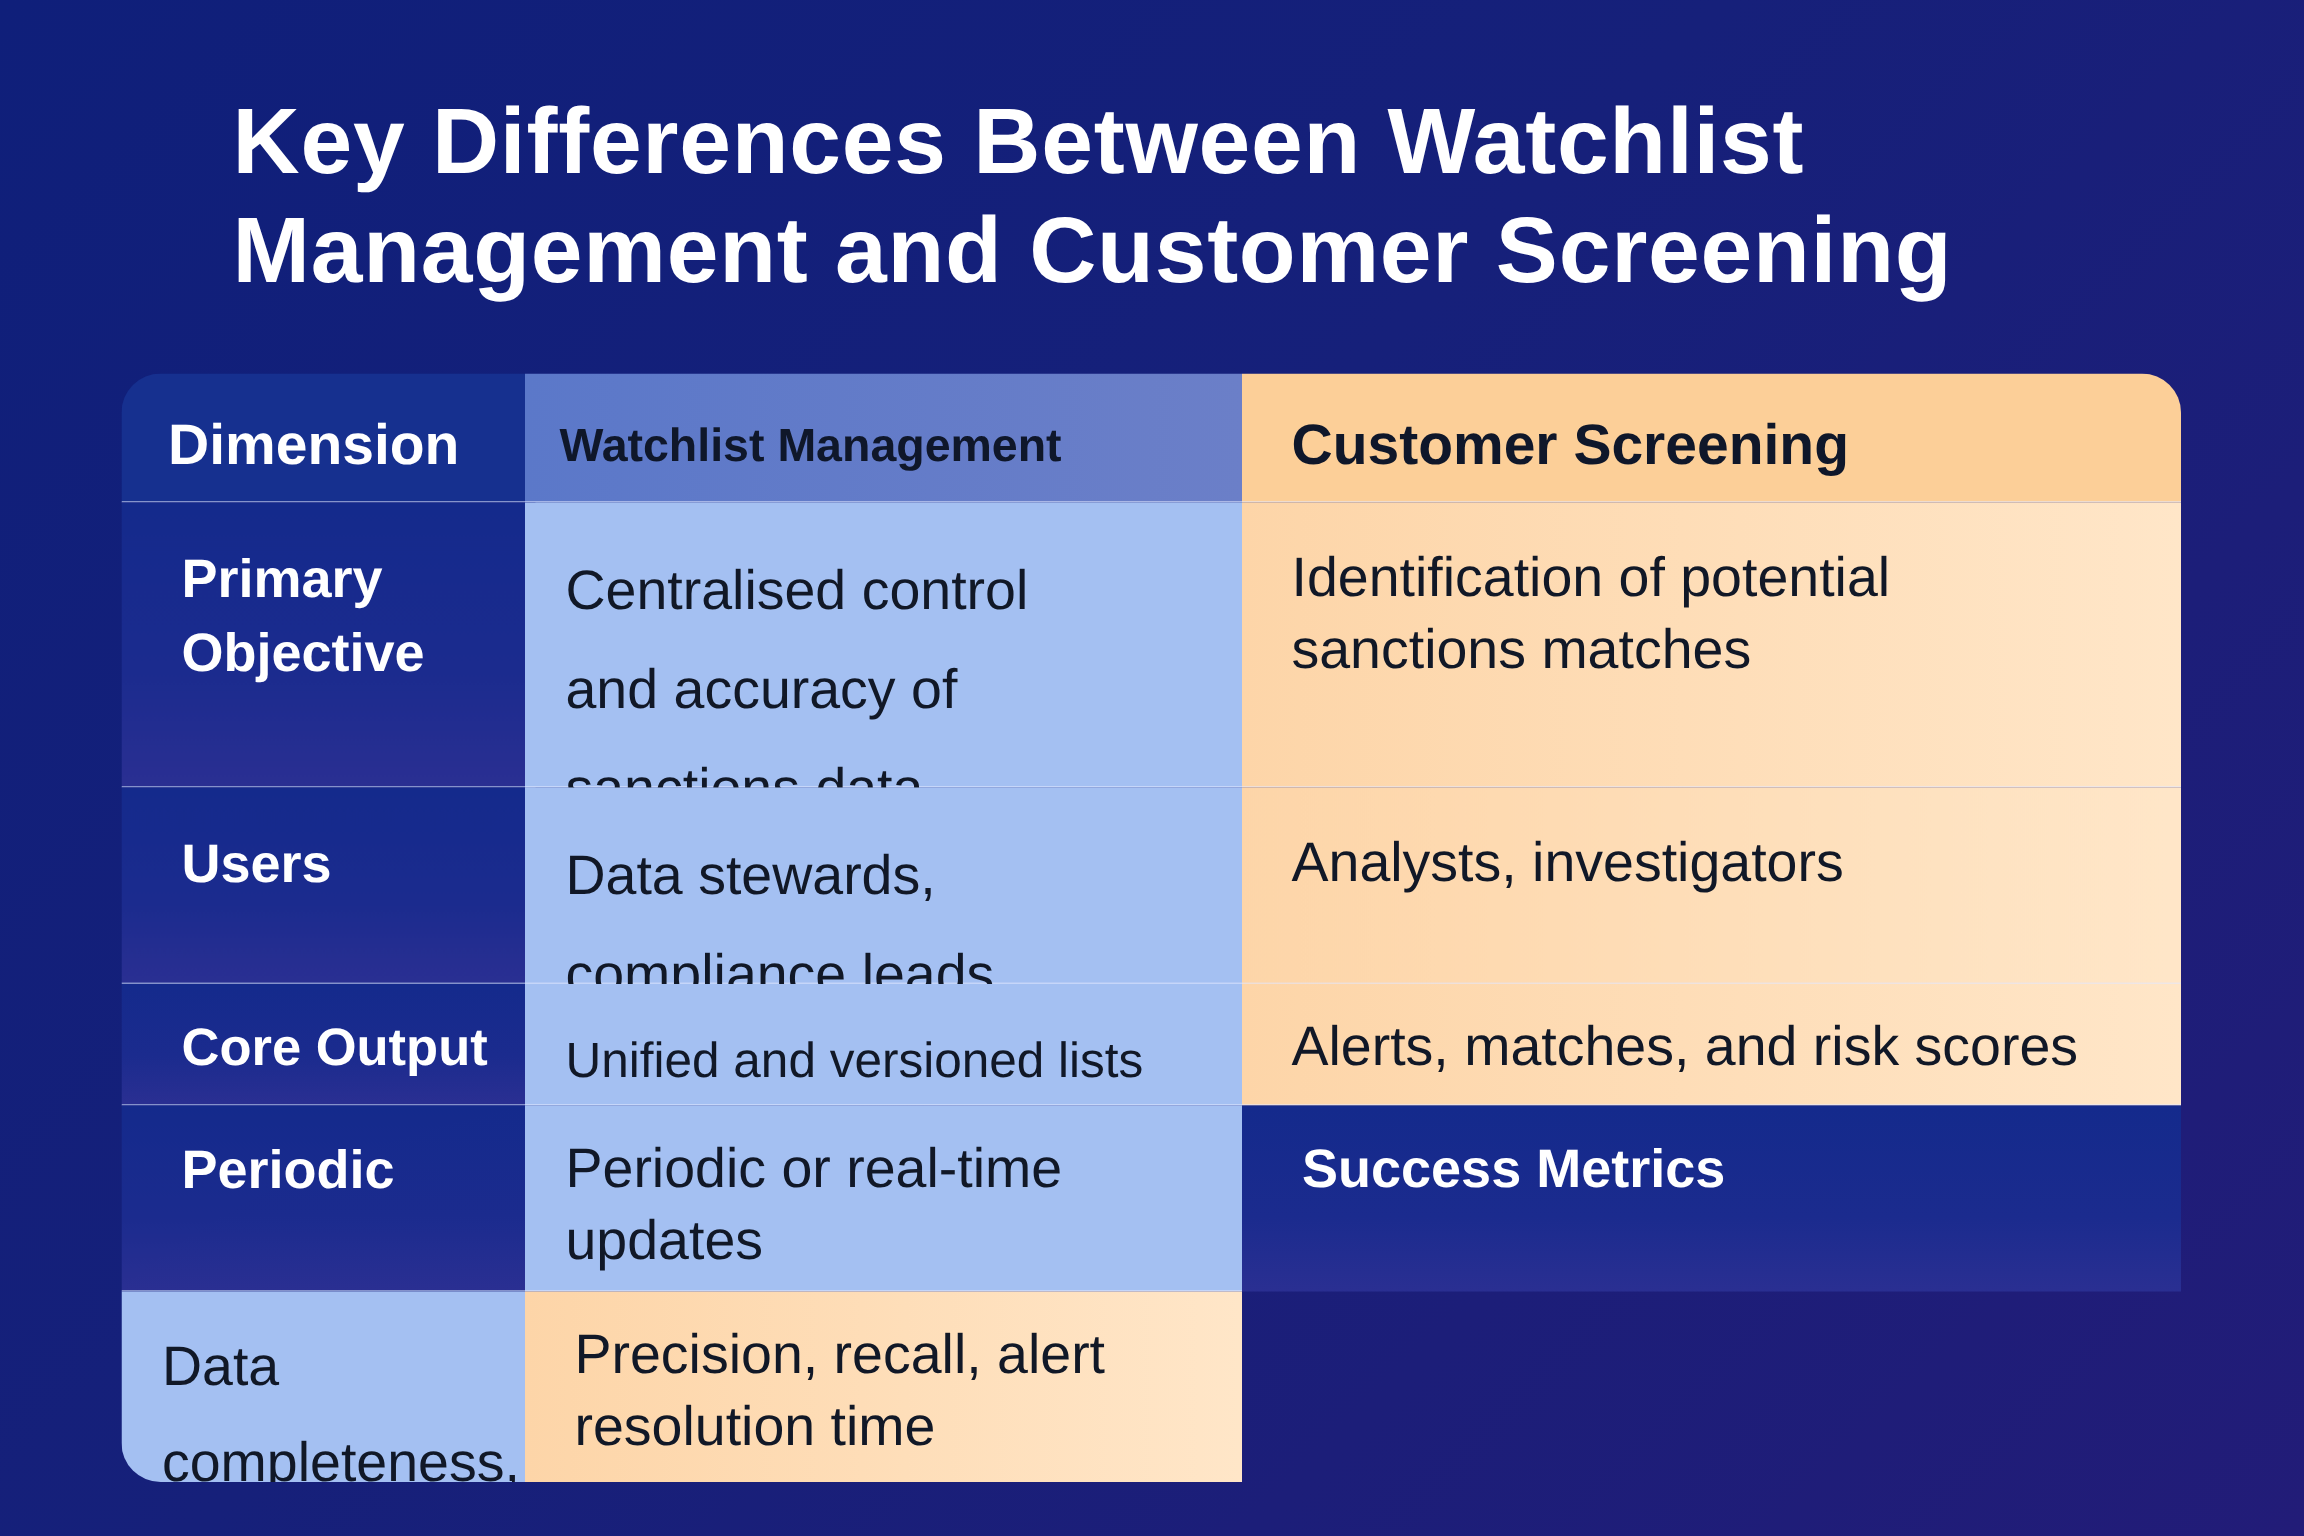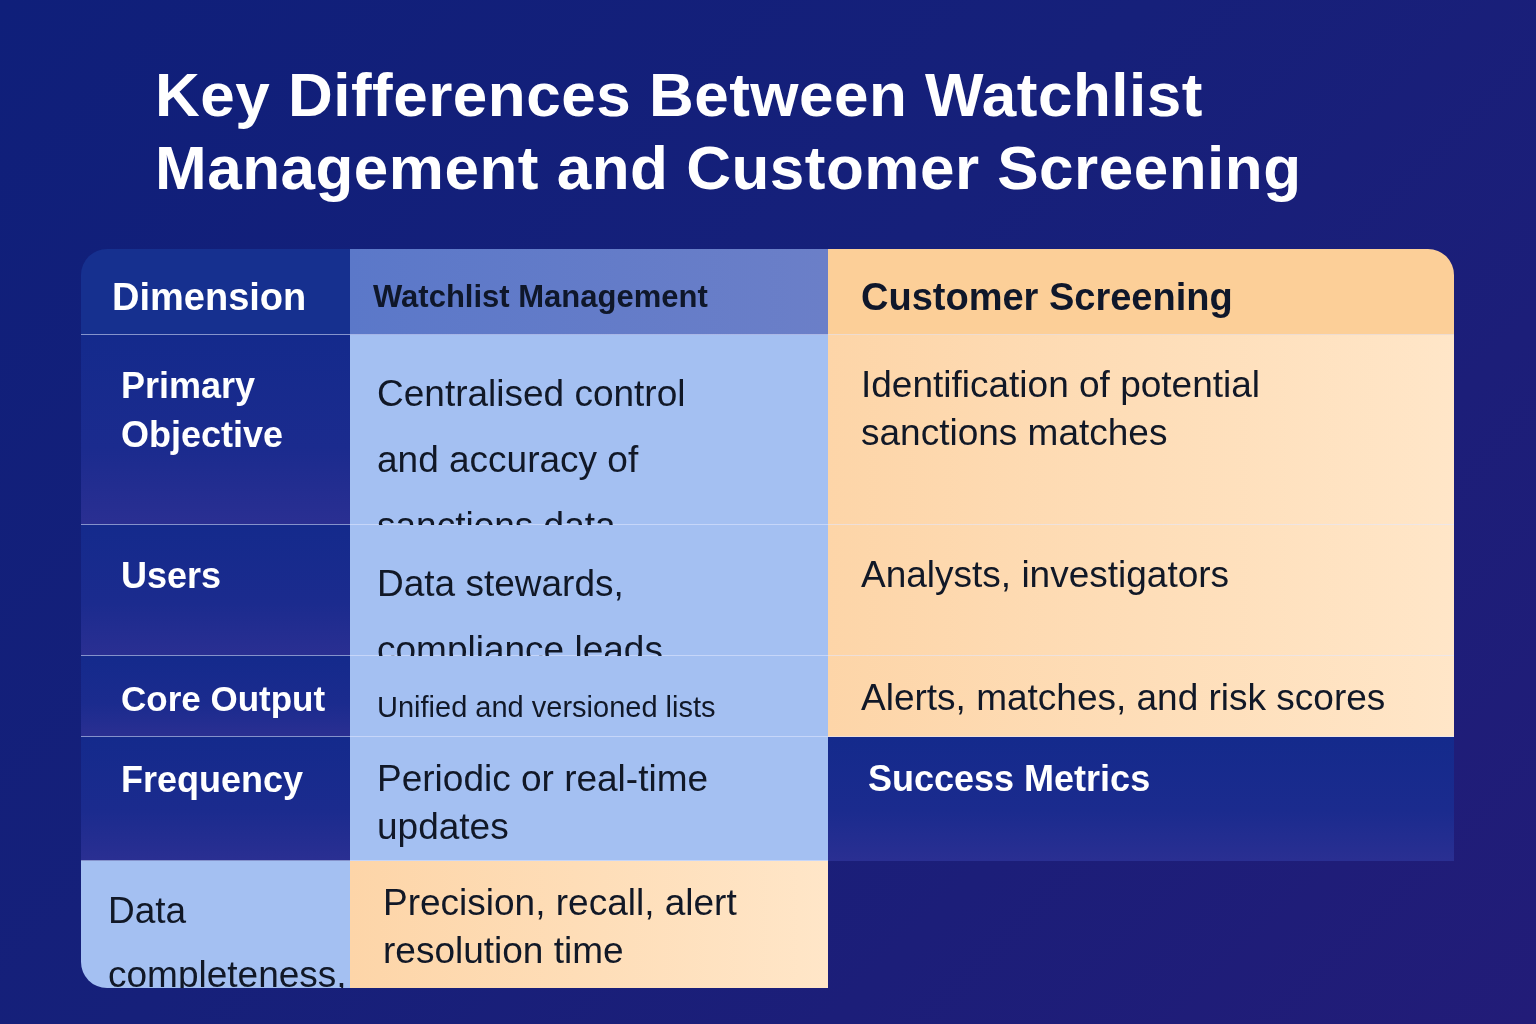--- a/index.html
+++ b/index.html
@@ -44,22 +44,22 @@
 
   <div class="cell dim" style="width:276px">Primary Objective</div>
   <div class="cell wl" style="padding-right:90px">Centralised control and accuracy of sanctions data</div>
   <div class="cell cs" style="padding-right:120px">Identification of potential sanctions matches</div>
 
   <div class="cell dim">Users</div>
   <div class="cell wl" style="padding-right:72px">Data stewards, compliance leads</div>
   <div class="cell cs">Analysts, investigators</div>
 
   <div class="cell dim tight" style="font-size:35px">Core Output</div>
-  <div class="cell wl tight" style="padding-right:0;white-space:nowrap;font-size:29px">Unified and versioned lists</div>
+  <div class="cell wl tight" style="padding-right:0;white-space:nowrap;font-size:33px">Unified and versioned lists</div>
   <div class="cell cs tight">Alerts, matches, and risk scores</div>
 
-  <div class="cell dim tight">Frequency</div>
+  <div class="cell dim tight">Periodic</div>
   <div class="cell wl tight-wl" style="padding-right:80px;line-height:48px">Periodic or real-time updates</div>
 
   <div class="cell dim tight last" style="line-height:47px">Success Metrics</div>
   <div class="cell wl tight last" style="padding-right:40px;line-height:64px">Data completeness, lineage,</div>
   <div class="cell cs tight last">Precision, recall, alert resolution time</div>
 </div>
 
 </body></html>

